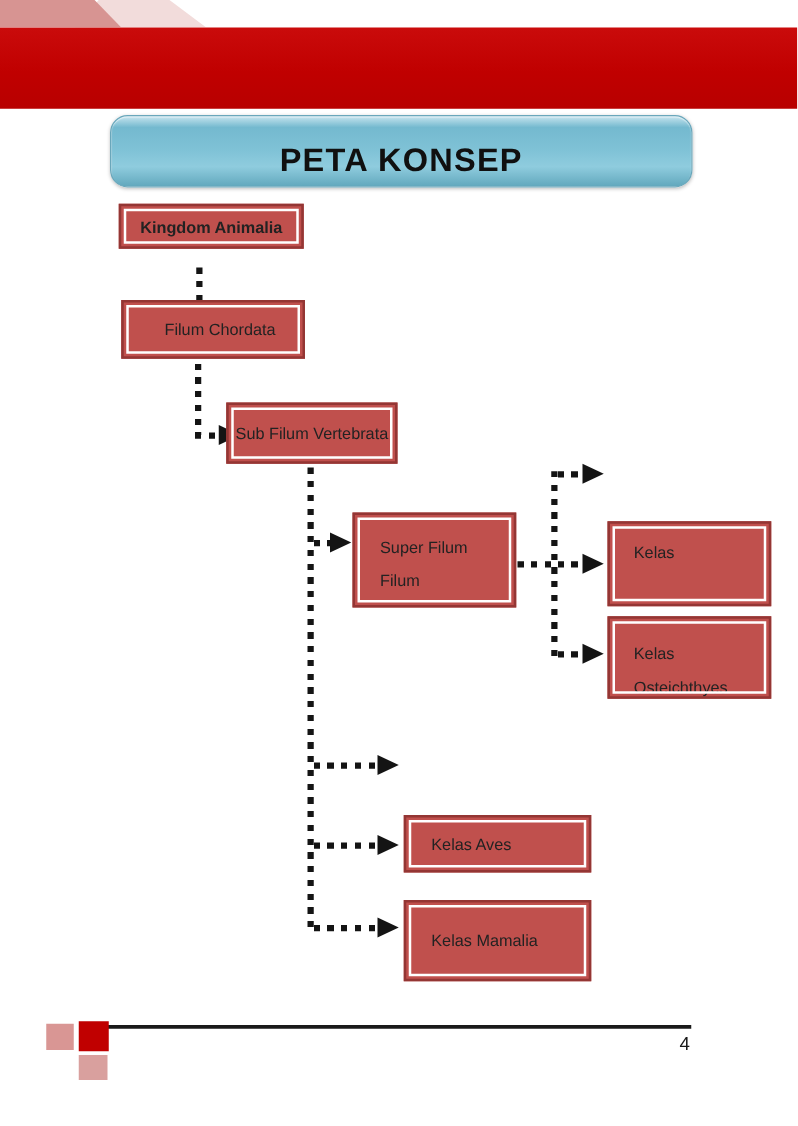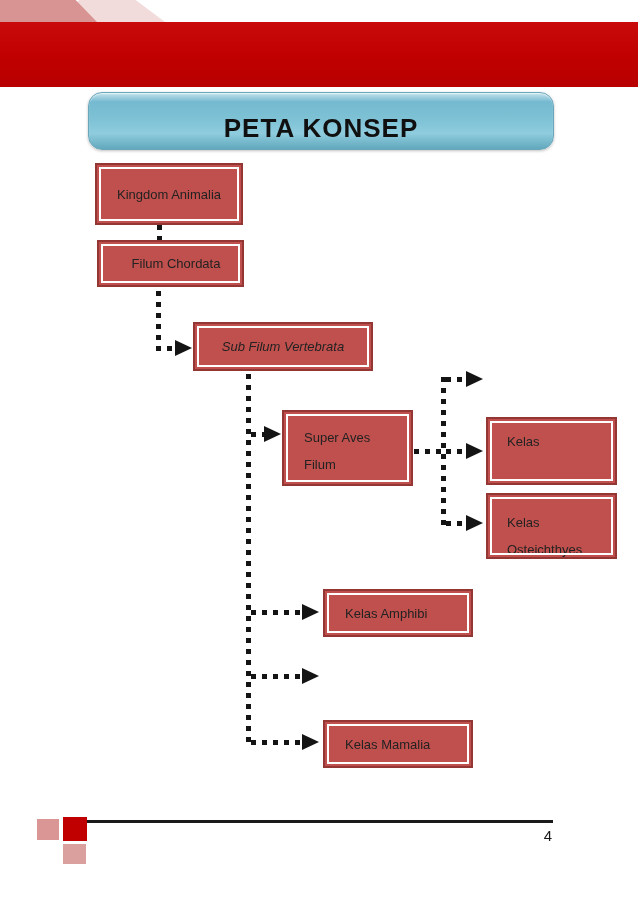--- a/index.html
+++ b/index.html
@@ -29,34 +29,34 @@
     box-sizing:border-box;overflow:hidden;color:#222222;font-size:13px;
   }
   .node::after{
     content:"";position:absolute;left:2px;top:2px;right:2px;bottom:2px;
     border:2px solid #ffffff;pointer-events:none;
   }
   .node.center{display:flex;align-items:center;justify-content:center;text-align:center;}
   .node.leftpad{display:flex;align-items:center;}
   .node.leftpad .txt{padding-left:20px;}
   .node .lines{display:block;line-height:27px;padding-left:20px;}
-  .n-kingdom{left:95px;top:163px;width:148px;height:62px;}
+  .n-kingdom{left:95px;top:163px;width:148px;height:36px;font-weight:bold;}
   .n-filum{left:97px;top:240px;width:147px;height:47px;padding-left:11px;}
-  .n-subfilum{left:193px;top:322px;width:180px;height:49px;font-style:italic;}
+  .n-subfilum{left:181px;top:322px;width:137px;height:49px;}
   .n-pisces{left:282px;top:410px;width:131px;height:76px;}
   .n-pisces .lines{padding-top:12px;}
   .n-agnatha{left:486px;top:356px;width:131px;height:48px;}
   .n-agnatha .txt{padding-left:19px;}
   .n-chond{left:486px;top:417px;width:131px;height:68px;}
   .n-chond .lines{padding-top:9px;padding-left:19px;}
   .n-osteich{left:486px;top:493px;width:131px;height:66px;}
   .n-osteich .lines{padding-top:14px;padding-left:19px;}
   .n-amphibi{left:323px;top:589px;width:150px;height:48px;}
   .n-aves{left:323px;top:652px;width:150px;height:46px;}
-  .n-mamalia{left:323px;top:720px;width:150px;height:48px;}
+  .n-mamalia{left:323px;top:720px;width:150px;height:65px;}
   
   .dots-v{position:absolute;width:5px;
     background-image:repeating-linear-gradient(to bottom,#141414 0 5px,transparent 5px 11px);}
   .dots-h{position:absolute;height:5px;
     background-image:repeating-linear-gradient(to right,#141414 0 5px,transparent 5px 11px);}
   .arrow-r{position:absolute;width:0;height:0;
     border-top:8px solid transparent;border-bottom:8px solid transparent;
     border-left:17px solid #141414;}
   .c-kingdom-filum{left:157px;top:214px;height:26px;}
   .c-filum-down{left:156px;top:291px;height:57px;}
@@ -135,43 +135,43 @@
   <div class="node center n-filum">
     <span class="txt">Filum Chordata</span>
   </div>
 
   <div class="node center n-subfilum">
     <span class="txt">Sub Filum Vertebrata</span>
   </div>
 
   <div class="node n-pisces">
     <span class="lines">
-      <span style="display:block">Super Aves</span>
+      <span style="display:block">Super Filum</span>
       <span style="display:block">Filum</span>
     </span>
   </div>
 
 
   <div class="node n-chond">
     <span class="lines">
       <span style="display:block">Kelas</span>
     </span>
   </div>
 
   <div class="node n-osteich">
     <span class="lines">
       <span style="display:block">Kelas</span>
       <span style="display:block">Osteichthyes</span>
     </span>
   </div>
 
-  <div class="node leftpad n-amphibi">
-    <span class="txt">Kelas Amphibi</span>
+
+  <div class="node leftpad n-aves">
+    <span class="txt">Kelas Aves</span>
   </div>
-
 
   <div class="node leftpad n-mamalia">
     <span class="txt">Kelas Mamalia</span>
   </div>
 
   <div class="footer-rule"></div>
   <div class="page-number">4</div>
   <div class="sq sq-pink-top"></div>
   <div class="sq sq-red"></div>
   <div class="sq sq-pink-bottom"></div>

